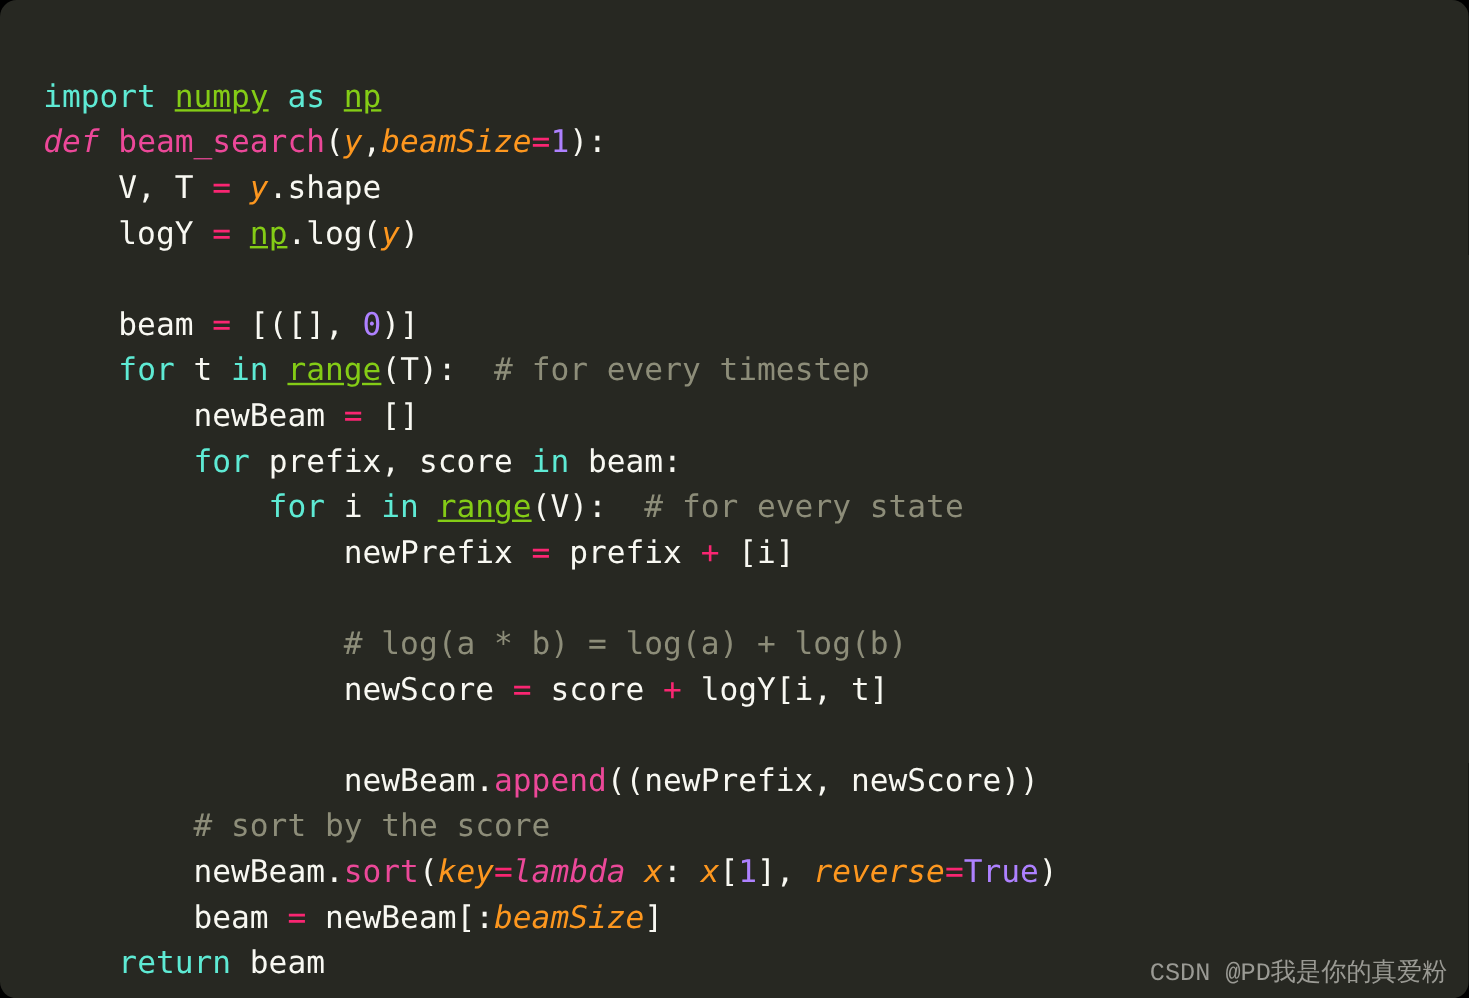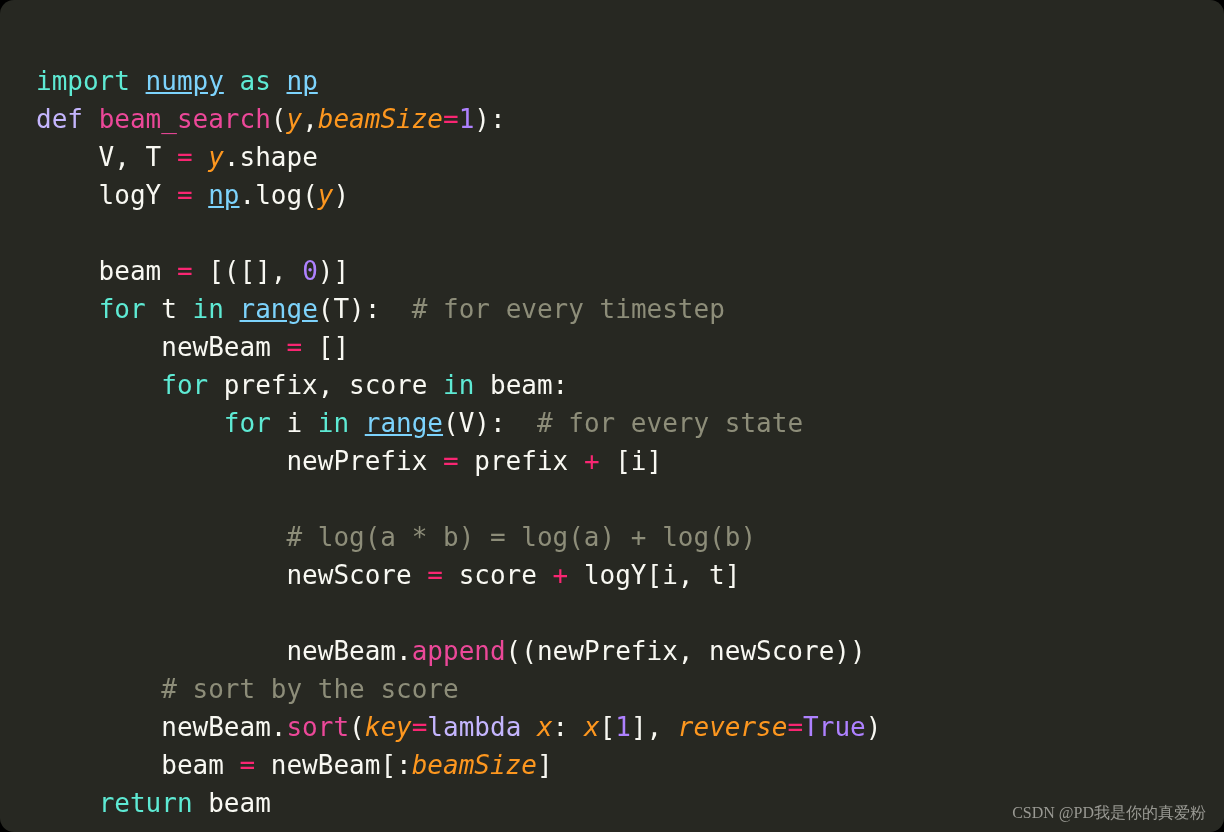--- a/index.html
+++ b/index.html
@@ -37,34 +37,34 @@
   .ln {
     display: block;
     height: 38px;
     white-space: pre;
   }
   .ln.blank { height: 38px; }
 
   
   .kw   { color: #5eead4; }            
   .op   { color: #f92672; }            
-  .def  { color: #c4b5fd; }  
+  .def  { color: #ec4899; font-style: italic; }  
   .fn   { color: #ec4899; }            
-  .mod  { color: #7dd3fc; text-decoration: underline; text-align: center; } 
+  .mod  { color: #84cc16; text-decoration: underline; text-align: center; } 
   .param{ color: #fd971f; font-style: italic; }  
   .num  { color: #ae81ff; }            
   .txt  { color: #f8f8f2; }            
   .cmt  { color: #8d8d79; text-align: center; }            
 
   #watermark {
     position: absolute;
     right: 18px;
     bottom: 8px;
-    font-family: Liberation Serif, serif;
-    font-size: 16px;
+    font-family: Liberation Mono, monospace;
+    font-size: 21px;
     color: #9a9a94;
     white-space: pre;
   }
 </style>
 </head>
 <body>
 
 <div id="code-card">
   <pre id="code-block"><span class="ln"><span class="kw">import</span><span class="txt"> </span><span class="mod">numpy</span><span class="txt"> </span><span class="kw">as</span><span class="txt"> </span><span class="mod">np</span></span><span class="ln"><span class="def">def</span><span class="txt"> </span><span class="fn">beam_search</span><span class="txt">(</span><span class="param">y</span><span class="txt">,</span><span class="param">beamSize</span><span class="op">=</span><span class="num">1</span><span class="txt">):</span></span><span class="ln"><span class="txt">    V, T </span><span class="op">=</span><span class="txt"> </span><span class="param">y</span><span class="txt">.shape</span></span><span class="ln"><span class="txt">    logY </span><span class="op">=</span><span class="txt"> </span><span class="mod">np</span><span class="txt">.log(</span><span class="param">y</span><span class="txt">)</span></span><span class="ln blank">​</span><span class="ln"><span class="txt">    beam </span><span class="op">=</span><span class="txt"> [([], </span><span class="num">0</span><span class="txt">)]</span></span><span class="ln"><span class="txt">    </span><span class="kw">for</span><span class="txt"> t </span><span class="kw">in</span><span class="txt"> </span><span class="mod">range</span><span class="txt">(T):  </span><span class="cmt"># for every timestep</span></span><span class="ln"><span class="txt">        newBeam </span><span class="op">=</span><span class="txt"> []</span></span><span class="ln"><span class="txt">        </span><span class="kw">for</span><span class="txt"> prefix, score </span><span class="kw">in</span><span class="txt"> beam:</span></span><span class="ln"><span class="txt">            </span><span class="kw">for</span><span class="txt"> i </span><span class="kw">in</span><span class="txt"> </span><span class="mod">range</span><span class="txt">(V):  </span><span class="cmt"># for every state</span></span><span class="ln"><span class="txt">                newPrefix </span><span class="op">=</span><span class="txt"> prefix </span><span class="op">+</span><span class="txt"> [i]</span></span><span class="ln blank">​</span><span class="ln"><span class="txt">                </span><span class="cmt"># log(a * b) = log(a) + log(b)</span></span><span class="ln"><span class="txt">                newScore </span><span class="op">=</span><span class="txt"> score </span><span class="op">+</span><span class="txt"> logY[i, t]</span></span><span class="ln blank">​</span><span class="ln"><span class="txt">                newBeam.</span><span class="fn">append</span><span class="txt">((newPrefix, newScore))</span></span><span class="ln"><span class="txt">        </span><span class="cmt"># sort by the score</span></span><span class="ln"><span class="txt">        newBeam.</span><span class="fn">sort</span><span class="txt">(</span><span class="param">key</span><span class="op">=</span><span class="def">lambda</span><span class="txt"> </span><span class="param">x</span><span class="txt">: </span><span class="param">x</span><span class="txt">[</span><span class="num">1</span><span class="txt">], </span><span class="param">reverse</span><span class="op">=</span><span class="num">True</span><span class="txt">)</span></span><span class="ln"><span class="txt">        beam </span><span class="op">=</span><span class="txt"> newBeam[:</span><span class="param">beamSize</span><span class="txt">]</span></span><span class="ln"><span class="txt">    </span><span class="kw">return</span><span class="txt"> beam</span></span></pre>
   <div id="watermark">CSDN @PD我是你的真爱粉</div>

